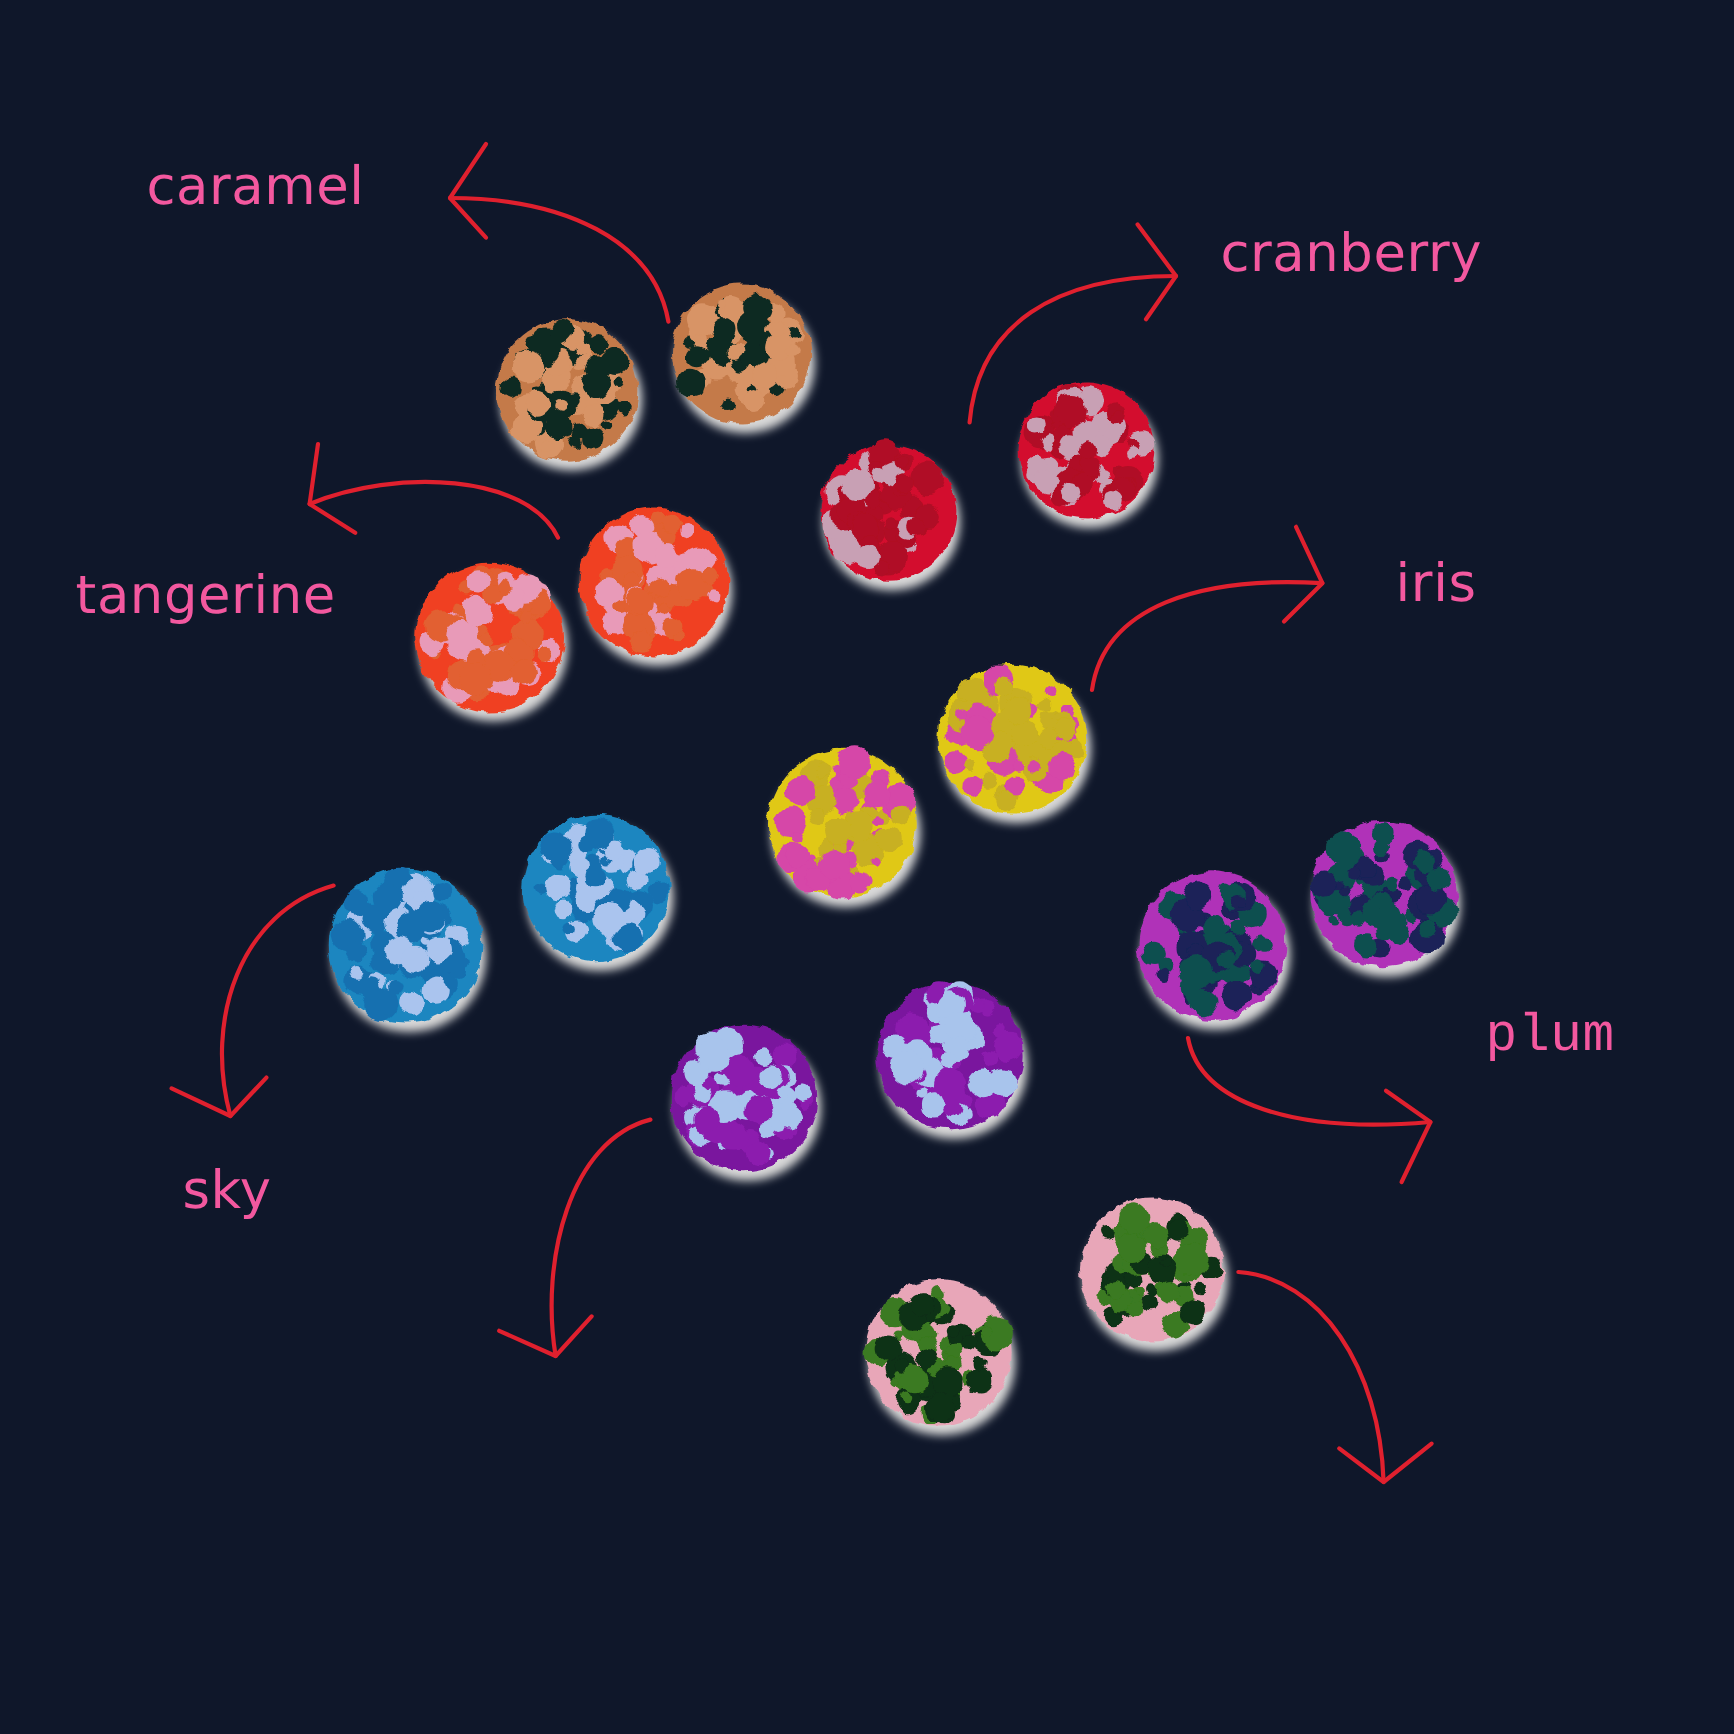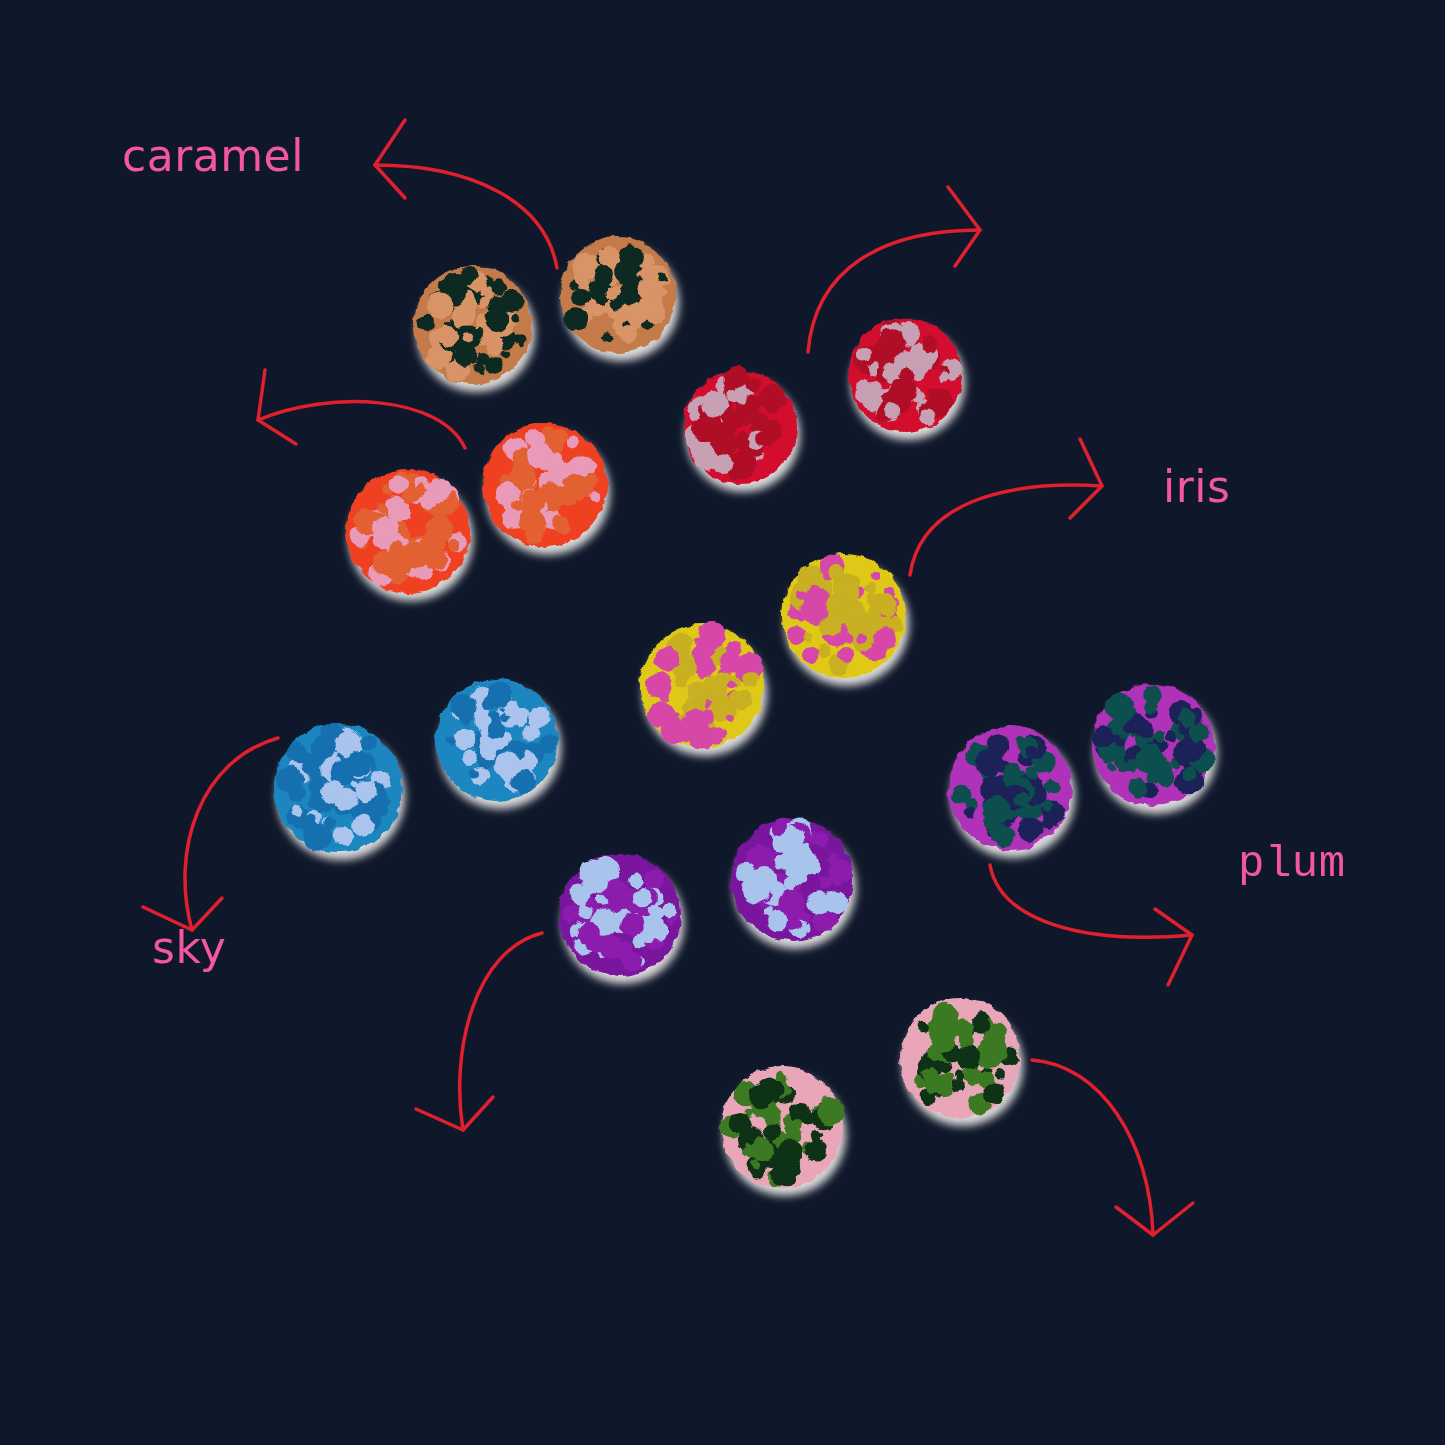--- a/index.html
+++ b/index.html
@@ -1043,16 +1043,18 @@
           <path d="M416,1109 L463,1130 L493,1097" fill="none" stroke="#e0202e" stroke-width="3.5" stroke-linecap="round" stroke-linejoin="round"></path>
         </g>
         <g>
           <path d="M1032,1060 C1100,1065 1150,1140 1153,1235" fill="none" stroke="#e0202e" stroke-width="3.5" stroke-linecap="round" stroke-linejoin="round"></path>
           <path d="M1116,1207 L1153,1235 L1193,1203" fill="none" stroke="#e0202e" stroke-width="3.5" stroke-linecap="round" stroke-linejoin="round"></path>
         </g>
       </g>
   </svg>
 
   <div class="label" style="left: 122px; top: 134px; color: rgb(243, 88, 159);">caramel</div>
+  <div class="label" style="left: 1017px; top: 190px; color: rgb(243, 88, 159);">cranberry</div>
+  <div class="label" style="left: 63px; top: 475px; color: rgb(243, 88, 159);">tangerine</div>
   <div class="label" style="left: 1163px; top: 465px; color: rgb(243, 88, 159);">iris</div>
-  <div class="label" style="left: 152px; top: 926px; color: rgb(243, 88, 159);">sky</div>
+  <div class="label" style="left: 152px; top: 971px; color: rgb(243, 88, 159);">sky</div>
   <div class="label" style="left: 1238px; top: 842px; color: rgb(243, 88, 159); font-family: Liberation Mono, monospace;">plum</div>
 </div>
 
 </body></html>

